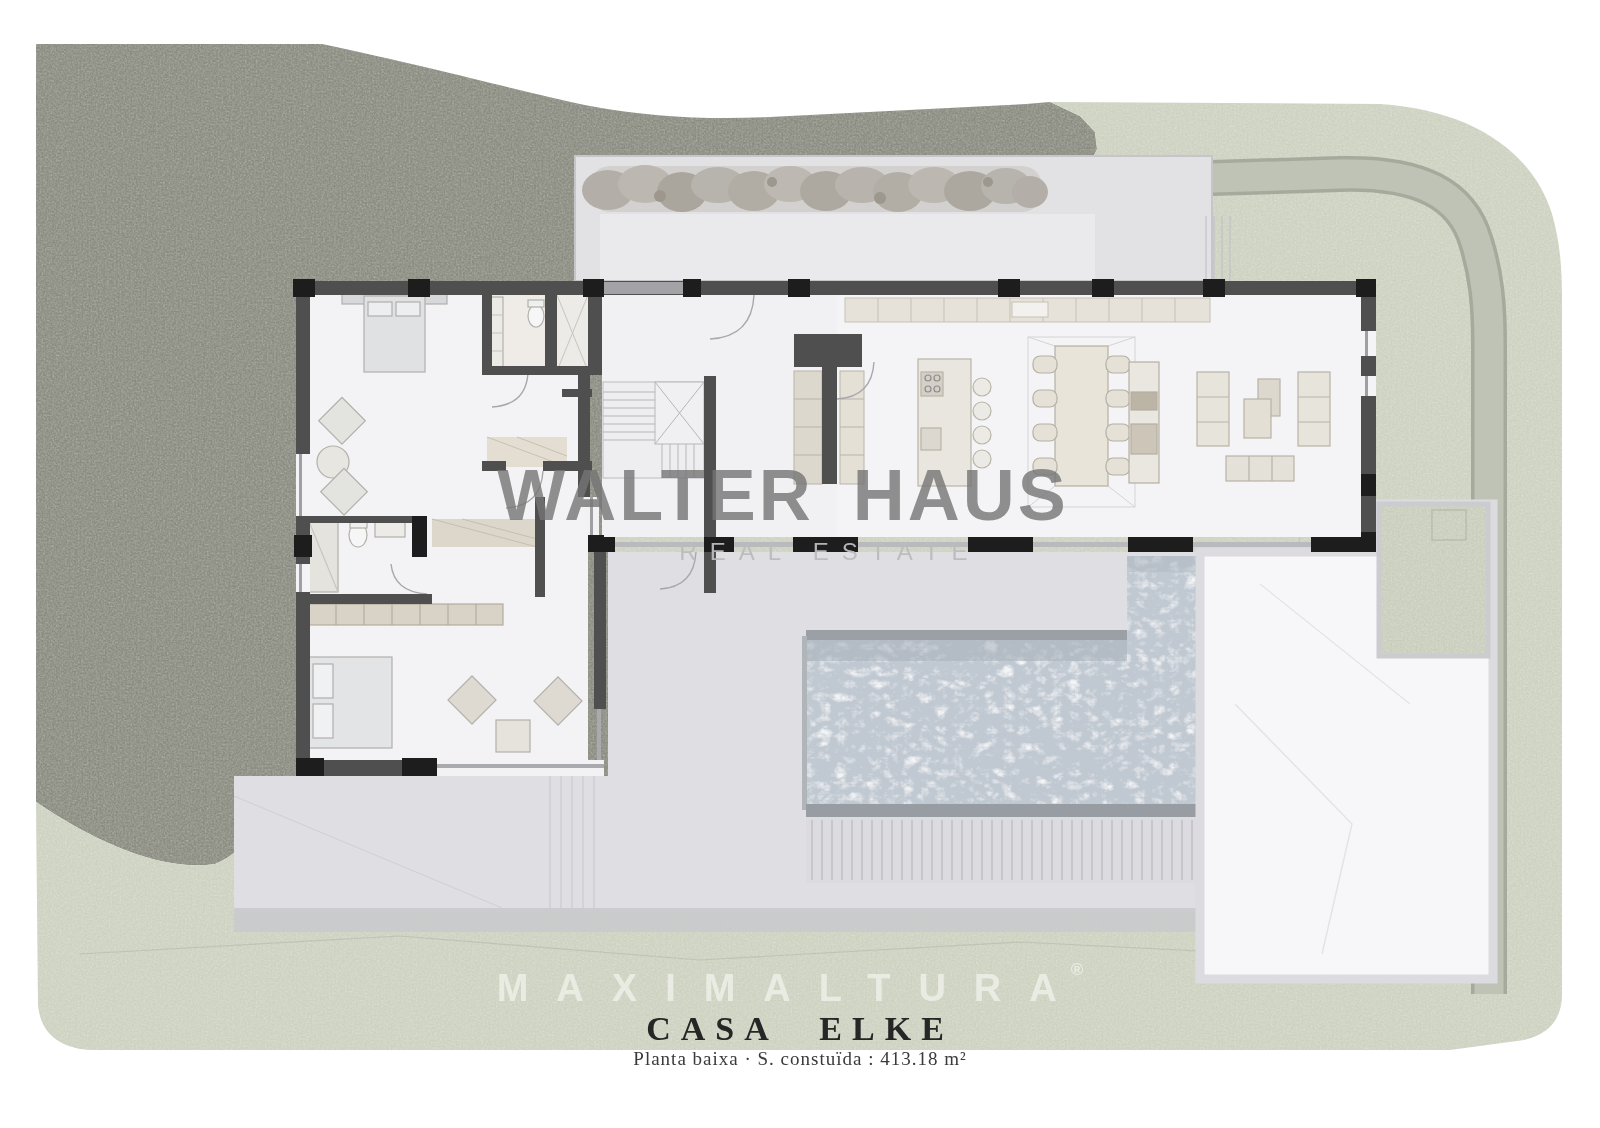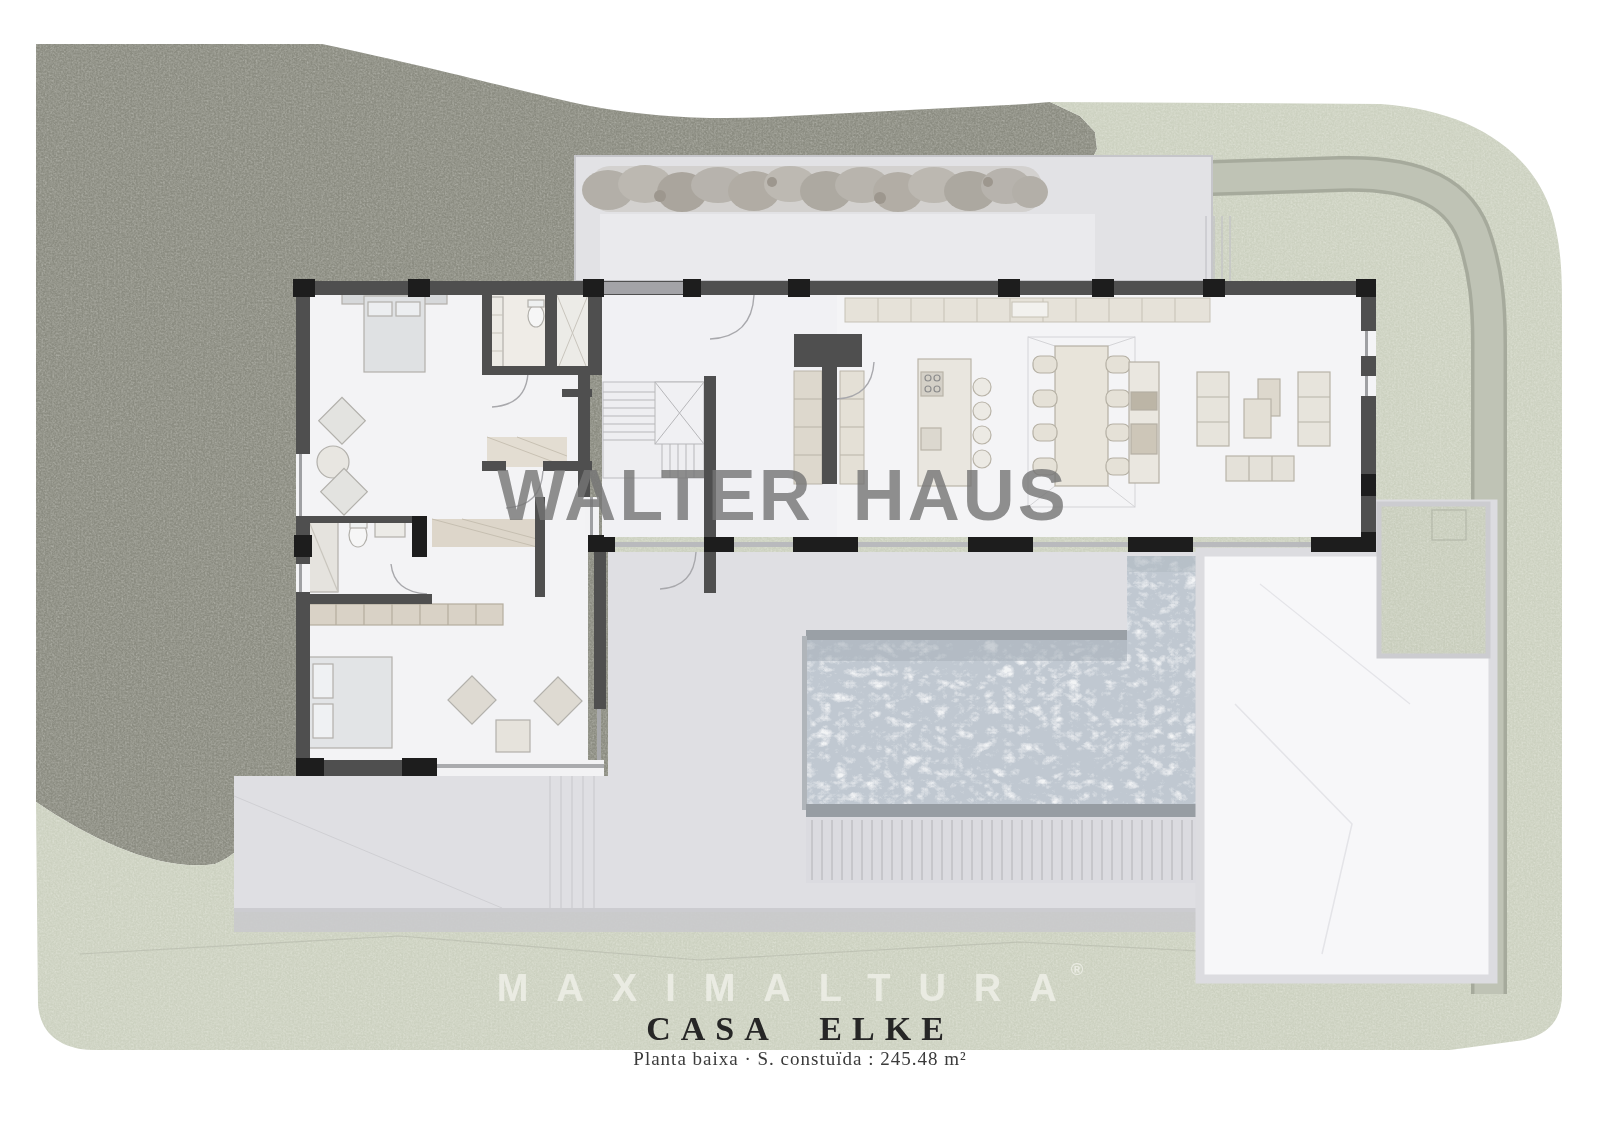--- a/index.html
+++ b/index.html
@@ -312,16 +312,17 @@
     <rect x="588" y="533" width="27" height="15"></rect>
     <rect x="704" y="533" width="30" height="15"></rect>
     <rect x="793" y="533" width="65" height="15"></rect>
     <rect x="968" y="533" width="65" height="15"></rect>
     <rect x="1128" y="533" width="65" height="15"></rect>
     <rect x="1311" y="533" width="65" height="15"></rect>
   </g>
 </svg>
 
 <div class="wm-brand">WALTER HAUS</div>
+<div class="wm-brand-sub">REAL ESTATE</div>
 <div class="wm-dev"><span>MAXIMALTURA</span><sup>®</sup></div>
 <div class="plan-title">CASA ELKE</div>
-<div class="plan-subtitle">Planta baixa · S. constuïda : 245.48 m²</div>
+<div class="plan-subtitle">Planta baixa · S. constuïda : 413.18 m²</div>
 </div>
 
 </body></html>

